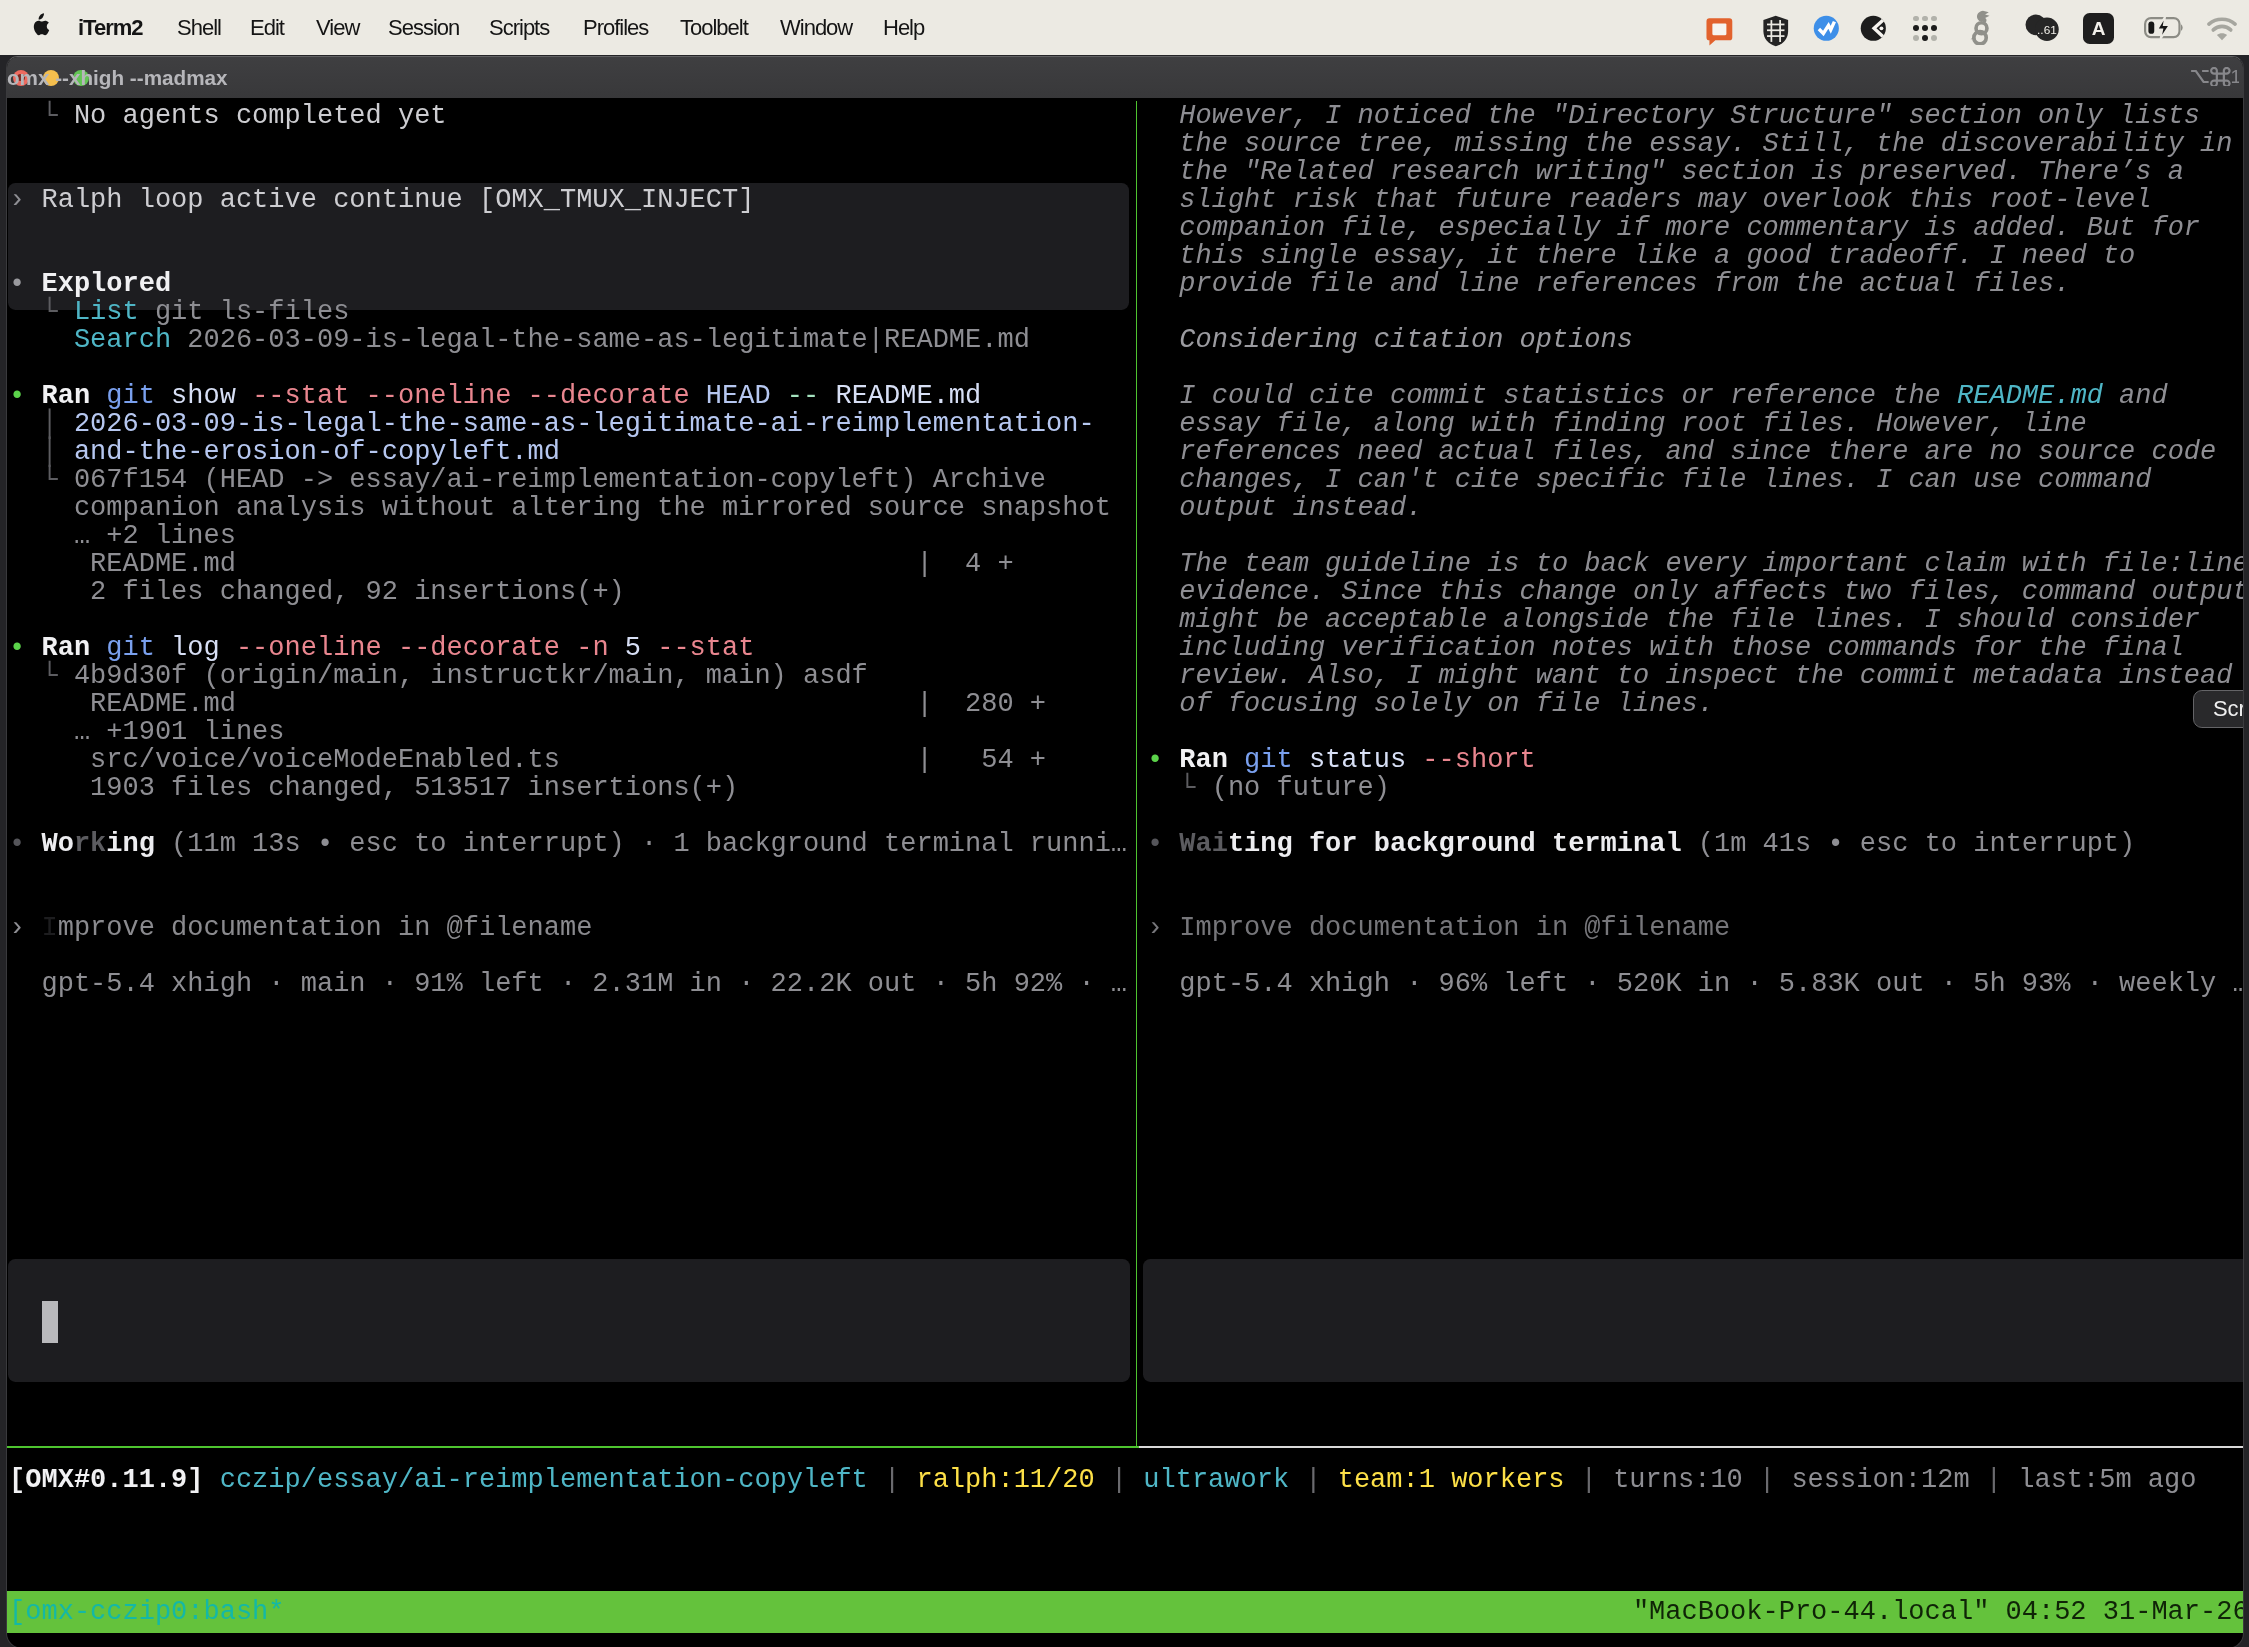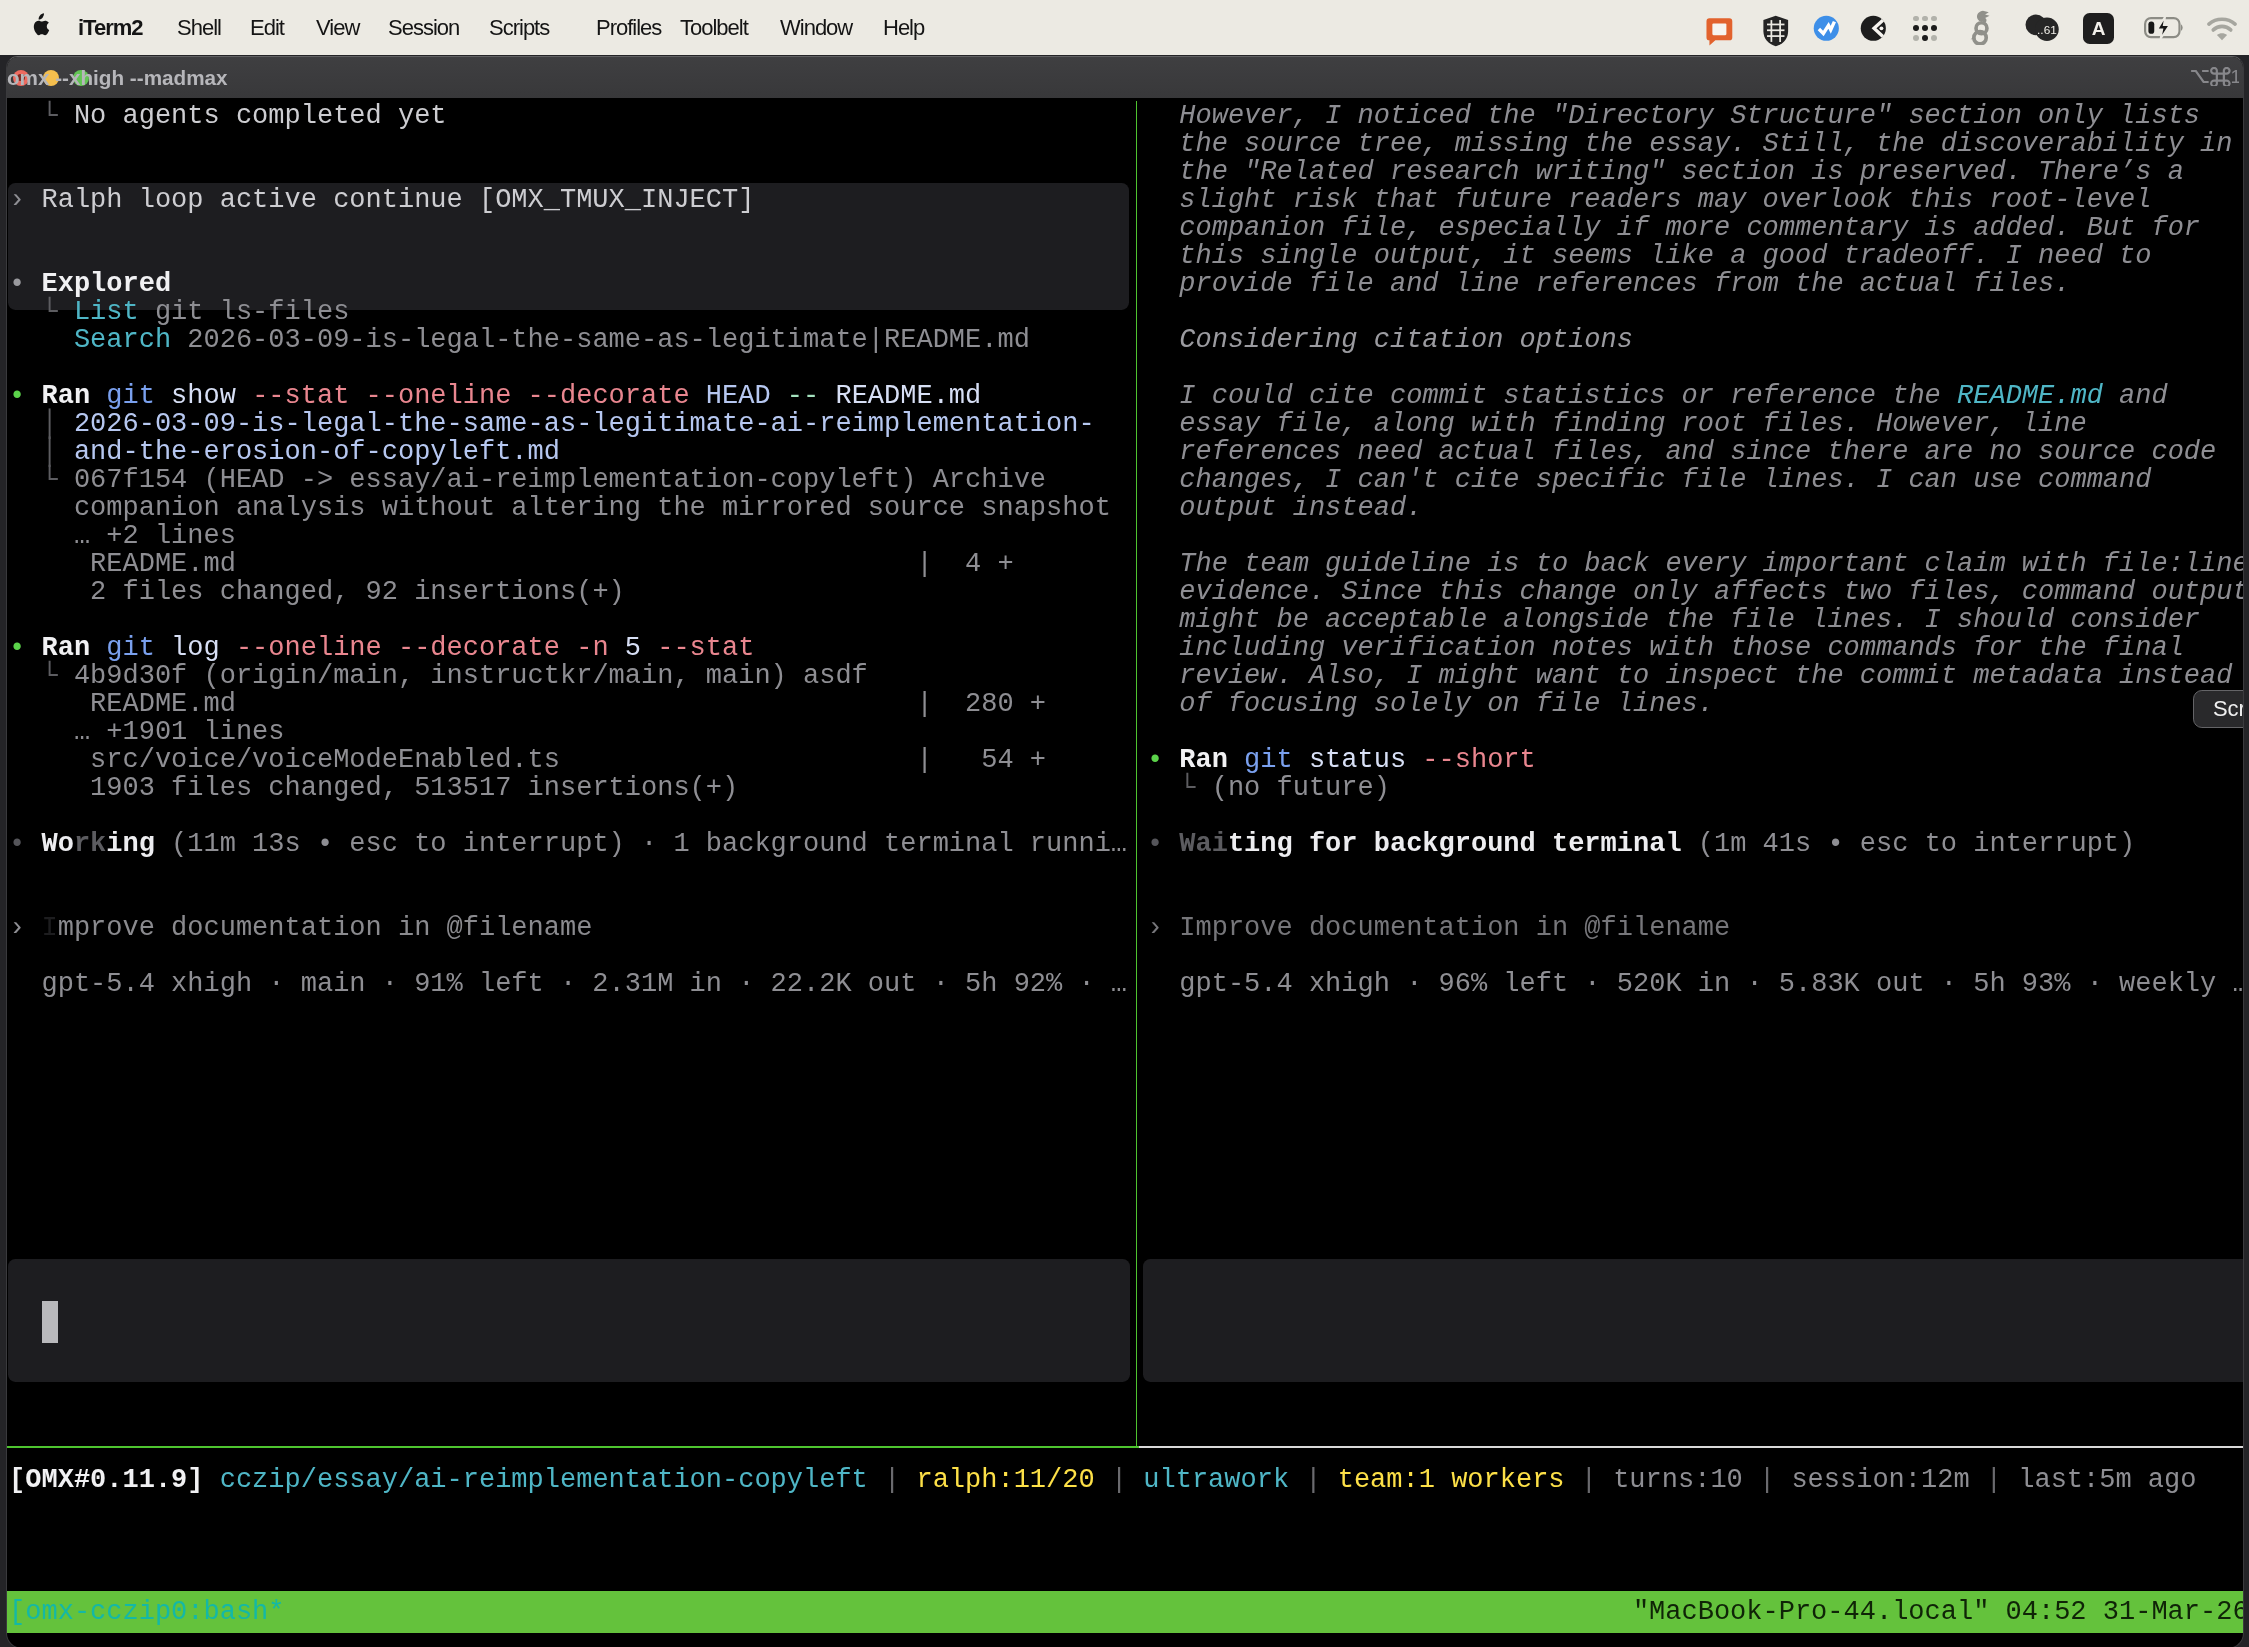--- a/index.html
+++ b/index.html
@@ -30,21 +30,21 @@
     <svg style="position:absolute;left:30px;top:11.8px" width="20" height="27" viewBox="0 0 28 34">
       <path d="M19.5 0 c0.3 2.2 -0.6 4.4 -1.9 6 c-1.3 1.6 -3.4 2.8 -5.5 2.6 c-0.3 -2.1 0.7 -4.3 1.9 -5.7 C15.3 1.3 17.6 0.2 19.5 0 Z" fill="#161616"></path>
       <path d="M23.5 18.1 c0 -3.4 2.8 -5 2.9 -5.1 c-1.6 -2.3 -4 -2.6 -4.9 -2.7 c-2.1 -0.2 -4.1 1.2 -5.1 1.2 c-1 0 -2.7 -1.2 -4.4 -1.1 c-2.3 0 -4.4 1.3 -5.5 3.3 c-2.4 4.1 -0.6 10.1 1.7 13.4 c1.1 1.6 2.4 3.4 4.2 3.4 c1.7 -0.1 2.3 -1.1 4.3 -1.1 c2 0 2.6 1.1 4.4 1.1 c1.8 0 2.9 -1.6 4 -3.3 c1.3 -1.9 1.8 -3.7 1.8 -3.8 c0 0 -3.4 -1.3 -3.4 -5.3 Z" fill="#161616"></path>
     </svg>
     <span class="mi mb" style="left:78px">iTerm2</span>
     <span class="mi" style="left:177px">Shell</span>
     <span class="mi" style="left:250px">Edit</span>
     <span class="mi" style="left:316px">View</span>
     <span class="mi" style="left:388px">Session</span>
     <span class="mi" style="left:489px">Scripts</span>
-    <span class="mi" style="left:596px">Profiles</span>
+    <span class="mi" style="left:583px">Profiles</span>
     <span class="mi" style="left:680px">Toolbelt</span>
     <span class="mi" style="left:780px">Window</span>
     <span class="mi" style="left:883px">Help</span>
     <svg style="position:absolute;left:1705px;top:16px" width="29.5" height="29.5" viewBox="0 0 40 40">
       <path d="M7 3 h26 a4 4 0 0 1 4 4 v22 a4 4 0 0 1 -4 4 h-19 l-8 7 v-7 h0 a4 4 0 0 1 -4 -4 v-22 a4 4 0 0 1 4 -4 z" fill="#e2622d"></path>
       <rect x="10" y="10" width="19" height="16" rx="1.5" fill="#f6f4ef"></rect>
     </svg>
     <svg style="position:absolute;left:1761px;top:14.8px" width="29.5" height="32" viewBox="0 0 40 44">
       <path d="M20 1 L37 7 V22 C37 33 30 40 20 43 C10 40 3 33 3 22 V7 Z" fill="#242424"></path>
       <g stroke="#eceae3" stroke-width="2.4">
@@ -154,21 +154,21 @@
 
 
 <i class="g">›</i> <i class="cur">I</i><i class="phl">mprove documentation in @filename</i>
 
   <i class="g">gpt-5.4 xhigh · main · 91% left · 2.31M in · 22.2K out · 5h 92% · …</i></pre>
   <pre style="left:1140px;top:45px">  <i class="it">However, I noticed the "Directory Structure" section only lists</i>
   <i class="it">the source tree, missing the essay. Still, the discoverability in</i>
   <i class="it">the "Related research writing" section is preserved. There’s a</i>
   <i class="it">slight risk that future readers may overlook this root-level</i>
   <i class="it">companion file, especially if more commentary is added. But for</i>
-  <i class="it">this single output, it seems like a good tradeoff. I need to</i>
+  <i class="it">this single essay, it there like a good tradeoff. I need to</i>
   <i class="it">provide file and line references from the actual files.</i>
 
   <i class="itb">Considering citation options</i>
 
   <i class="it">I could cite commit statistics or reference the </i><i class="itcy">README.md</i> <i class="it">and</i>
   <i class="it">essay file, along with finding root files. However, line</i>
   <i class="it">references need actual files, and since there are no source code</i>
   <i class="it">changes, I can't cite specific file lines. I can use command</i>
   <i class="it">output instead.</i>
 

